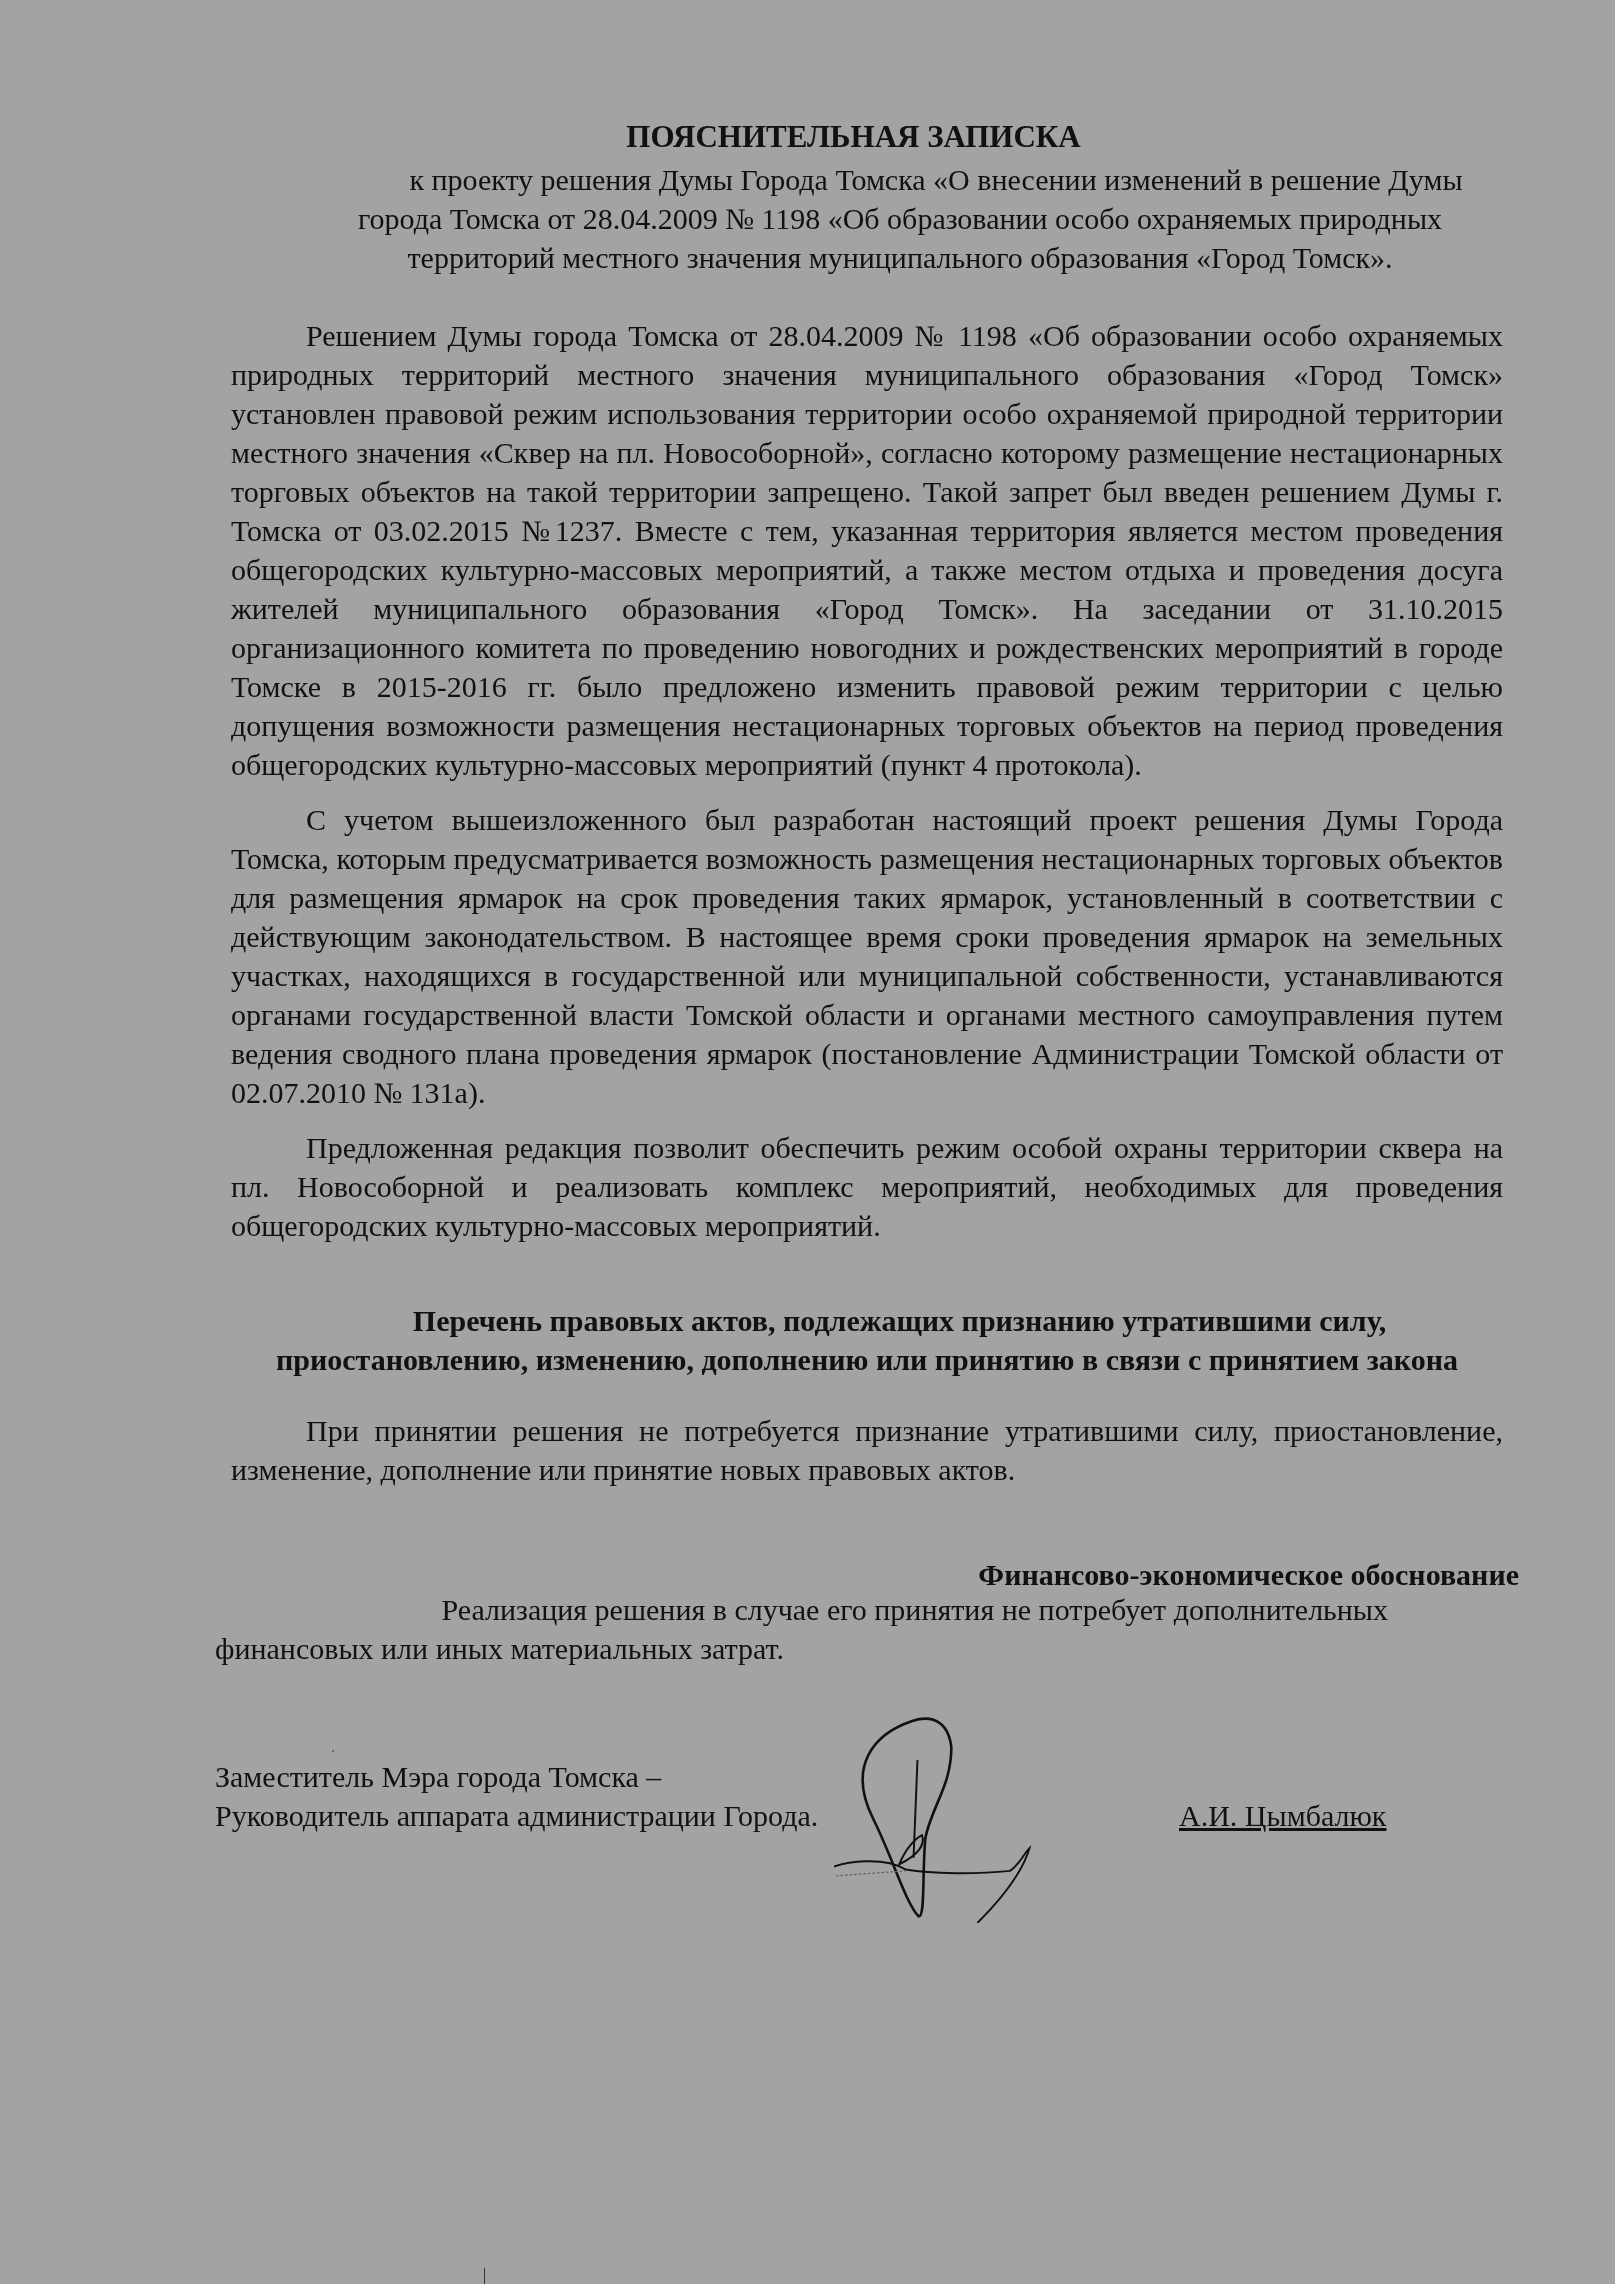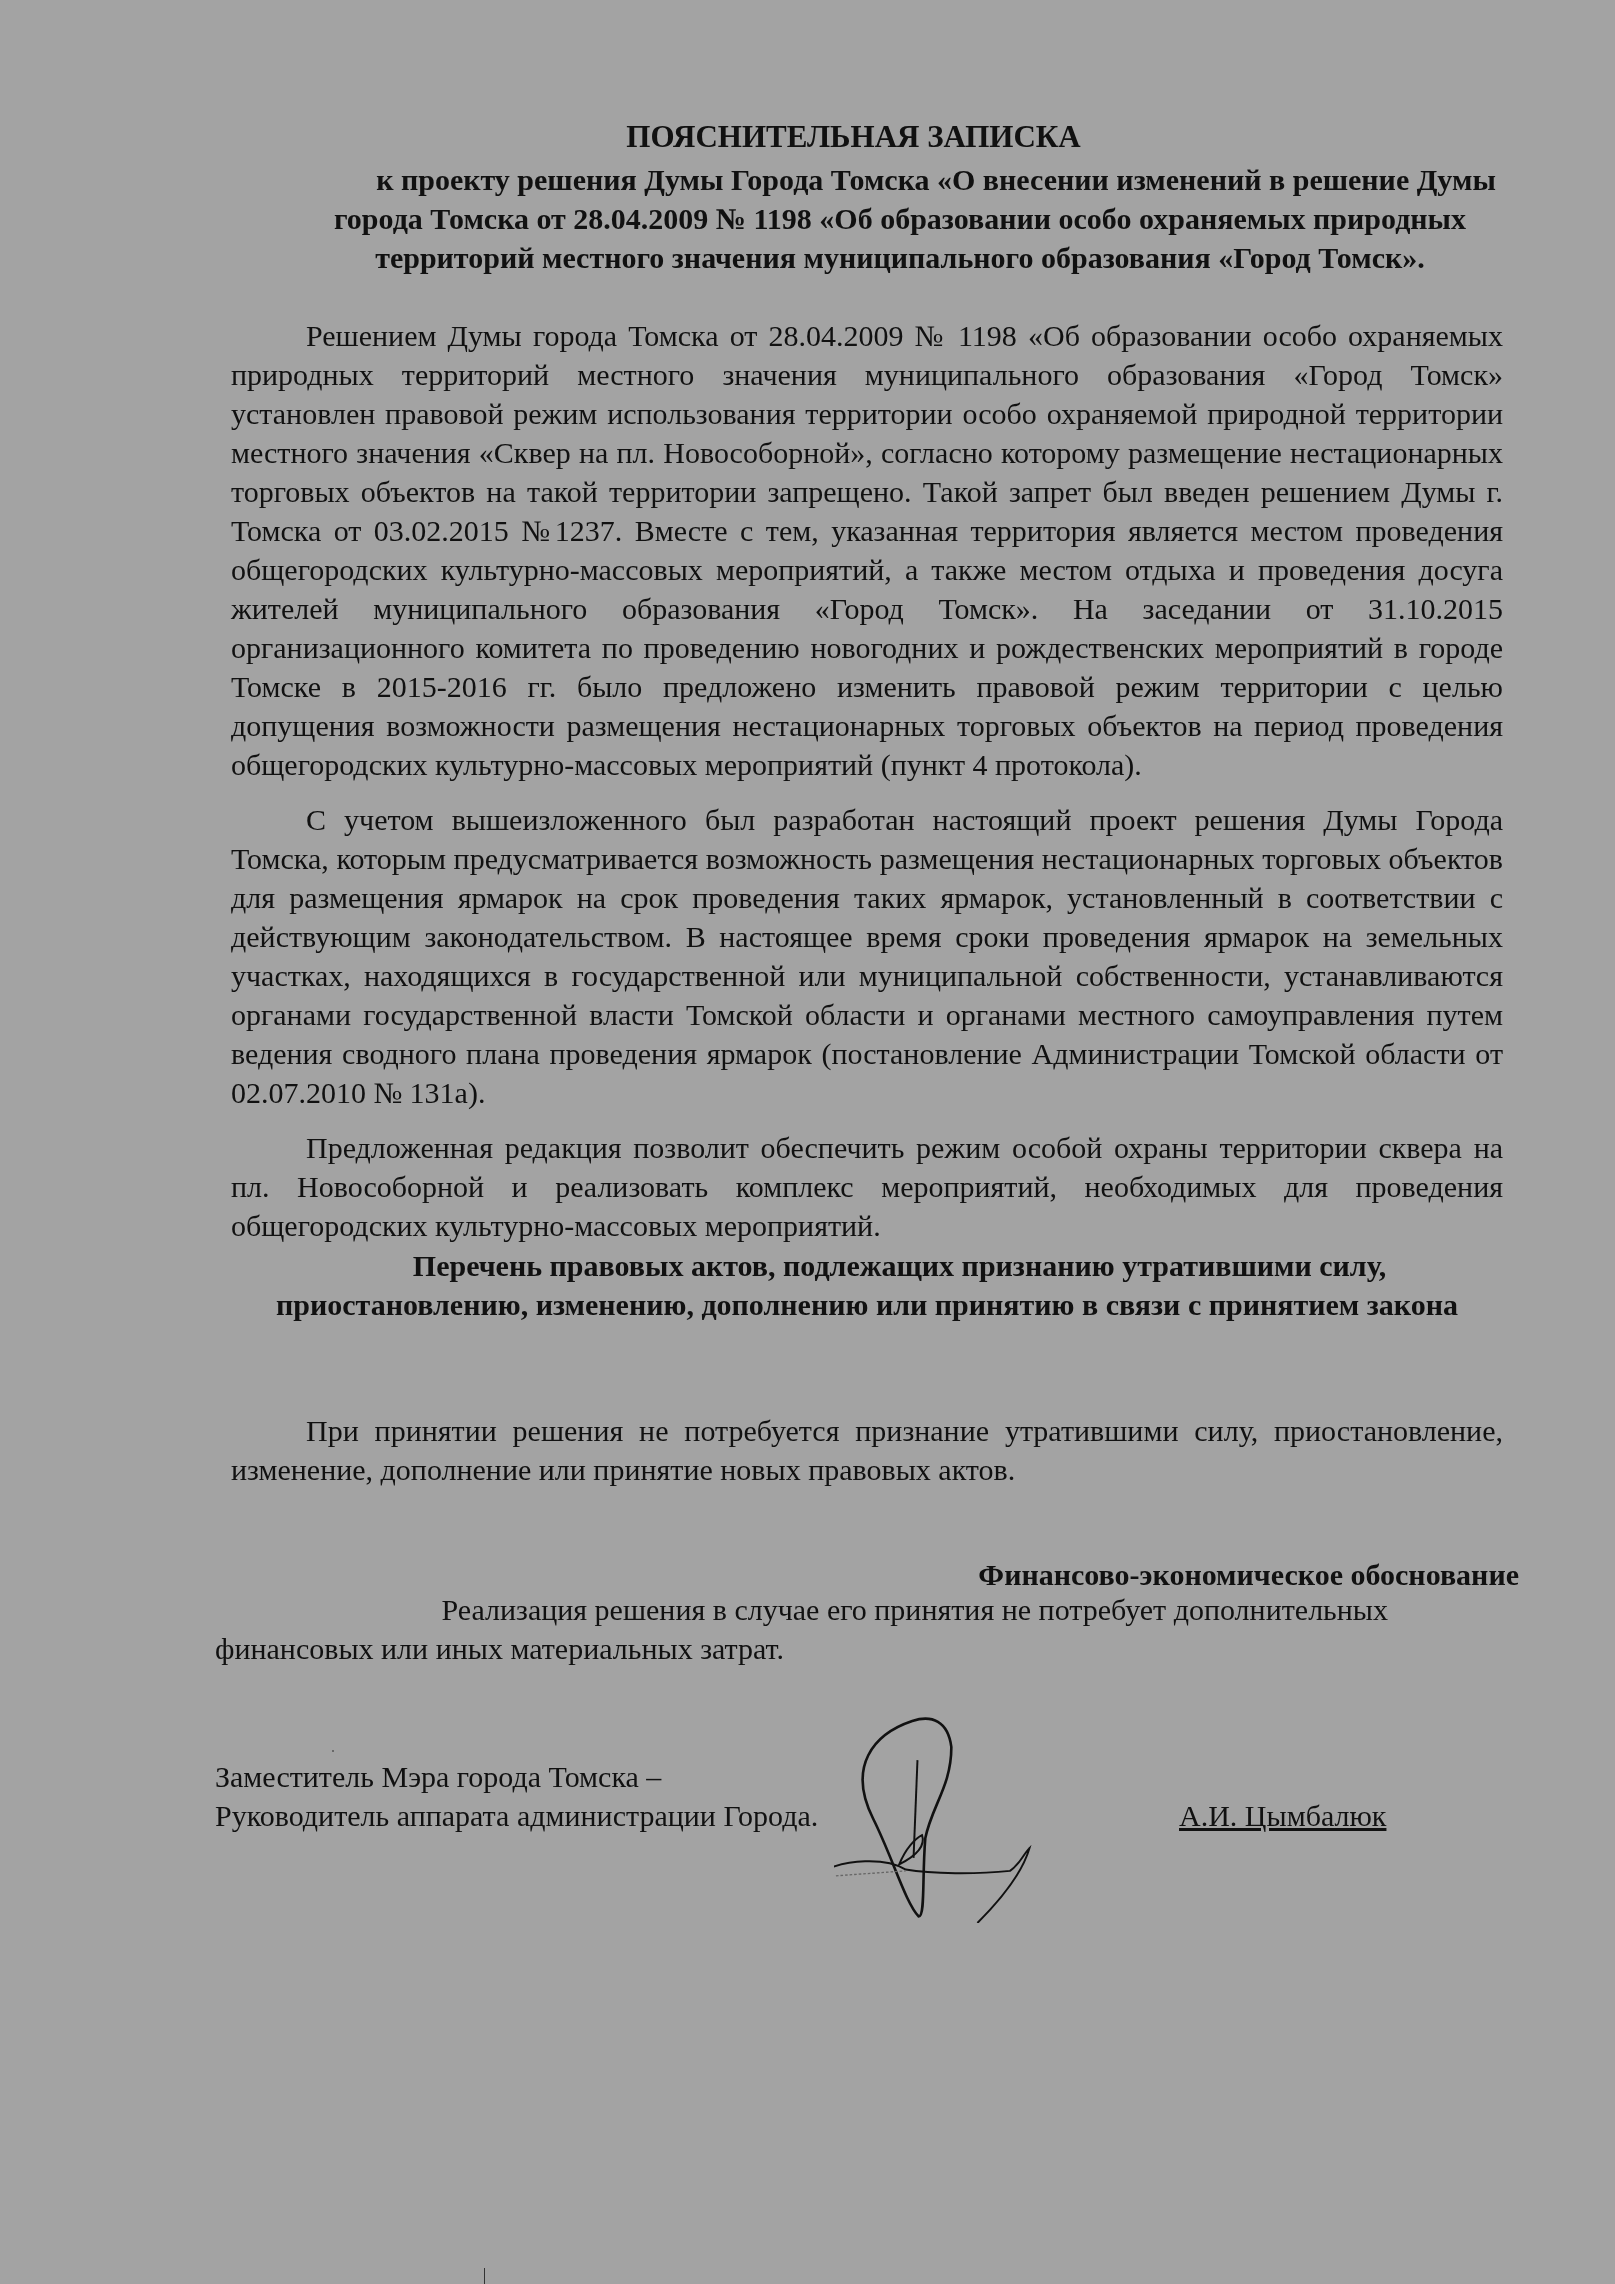--- a/index.html
+++ b/index.html
@@ -9,34 +9,34 @@
     background: #a3a3a3; color: #111111;
     font-family: "Liberation Serif", "DejaVu Serif", serif;
   }
   .title {
     position: absolute; left: 0; width: 1616px; top: 117px;
     text-align: center; font-weight: bold; font-size: 31px; line-height: 39px;
     padding-left: 91px; box-sizing: border-box;
   }
   .subtitle {
     position: absolute; left: 261px; width: 1278px; top: 160px;
-    text-align: center; font-size: 30px; line-height: 39px; font-weight: bold;
+    text-align: center; font-size: 30px; line-height: 39px;
   }
   .subtitle .first { padding-left: 72px; }
   .body {
     position: absolute; left: 215px; width: 1304px;
     font-size: 30px; line-height: 39px; text-align: justify;
   }
   .body p { margin: 16px; text-indent: 75px; }
   #para-block-1 { top: 300px; }
   .heading {
     position: absolute; left: 215px; width: 1304px;
     text-align: center; font-weight: bold; font-size: 30px; line-height: 39px;
   }
-  #heading-acts { top: 1246px; }
+  #heading-acts { top: 1301px; }
   #heading-acts .l1 { padding-left: 65px; }
   #para-acts { top: 1395px; }
   #heading-fin { top: 1555px; padding-left: 130px; box-sizing: border-box; text-align: right; }
   #para-fin {
     position: absolute; left: 215px; top: 1590px; width: 1173px;
     font-size: 30px; line-height: 39px;
   }
   #para-fin .l1 { padding-left: 111px; text-align: right; }
   .sig-block {
     position: absolute; left: 215px; top: 1757px;

